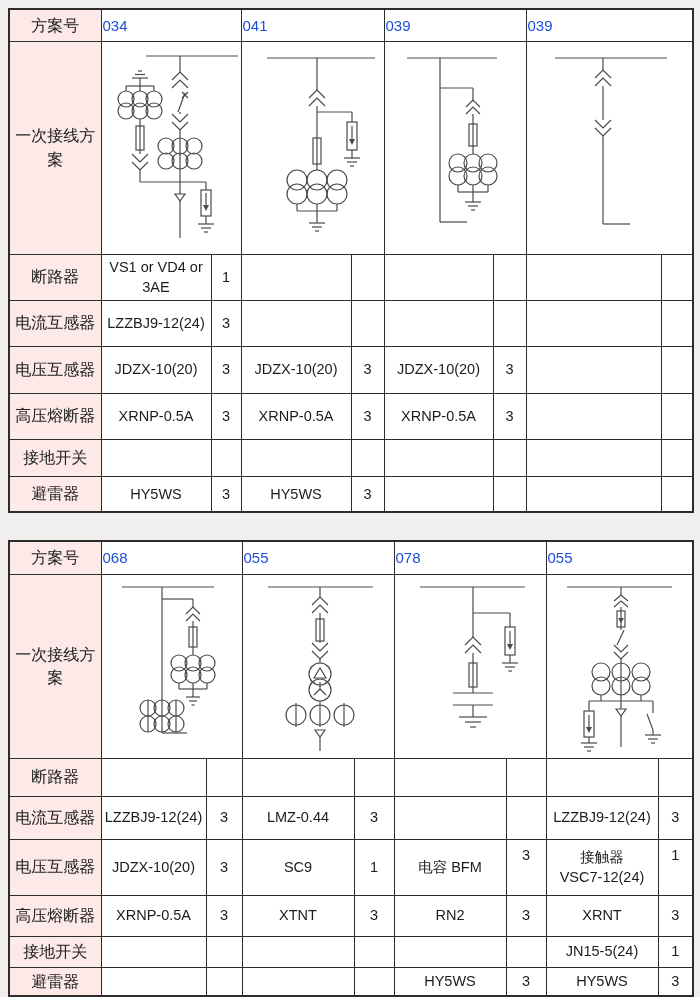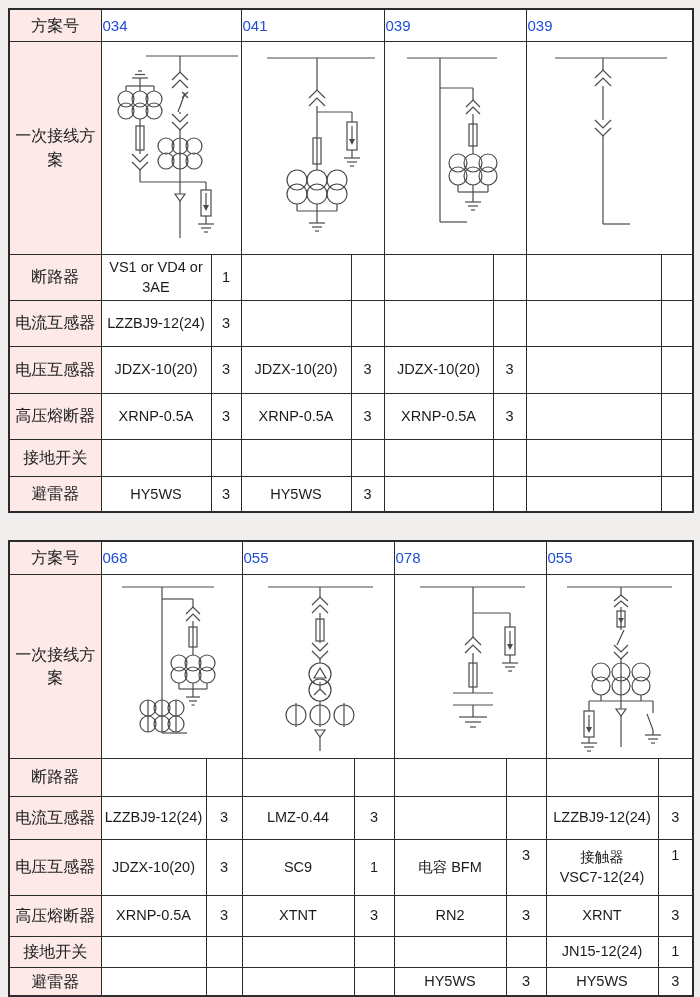--- a/index.html
+++ b/index.html
@@ -463,21 +463,21 @@
       <td class="qty">3</td>
     </tr>
     <tr style="height:31px">
       <td class="lbl">接地开关</td>
       <td class="val"></td>
       <td class="qty"></td>
       <td class="val"></td>
       <td class="qty"></td>
       <td class="val"></td>
       <td class="qty"></td>
-      <td class="val">JN15-12(24)</td>
+      <td class="val">JN15-5(24)</td>
       <td class="qty">1</td>
     </tr>
     <tr style="height:27px">
       <td class="lbl">避雷器</td>
       <td class="val"></td>
       <td class="qty"></td>
       <td class="val"></td>
       <td class="qty"></td>
       <td class="val">HY5WS</td>
       <td class="qty">3</td>

